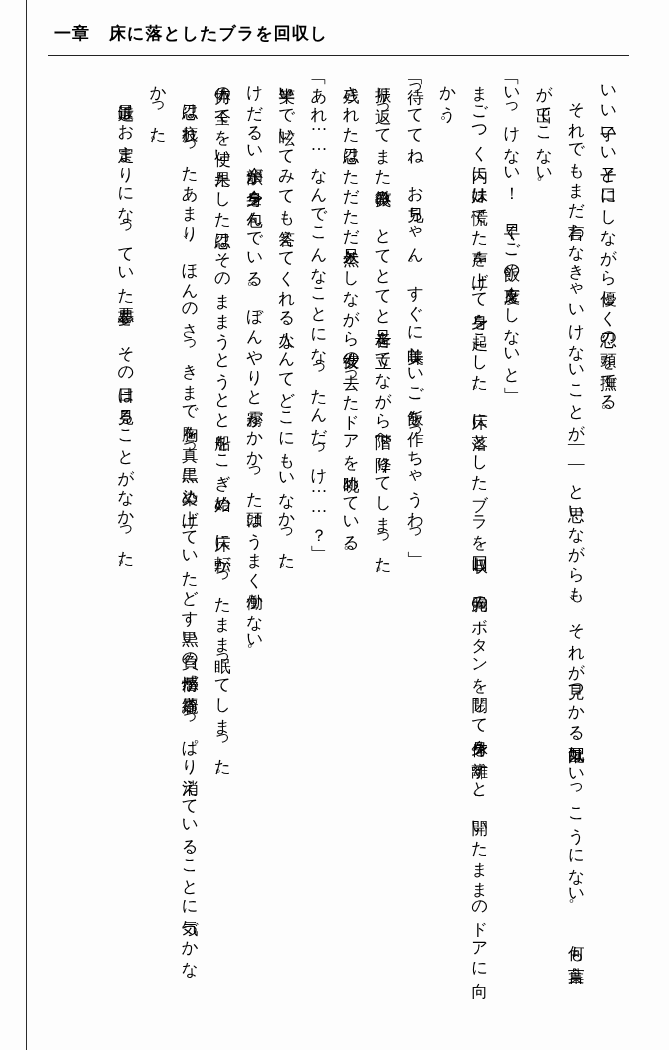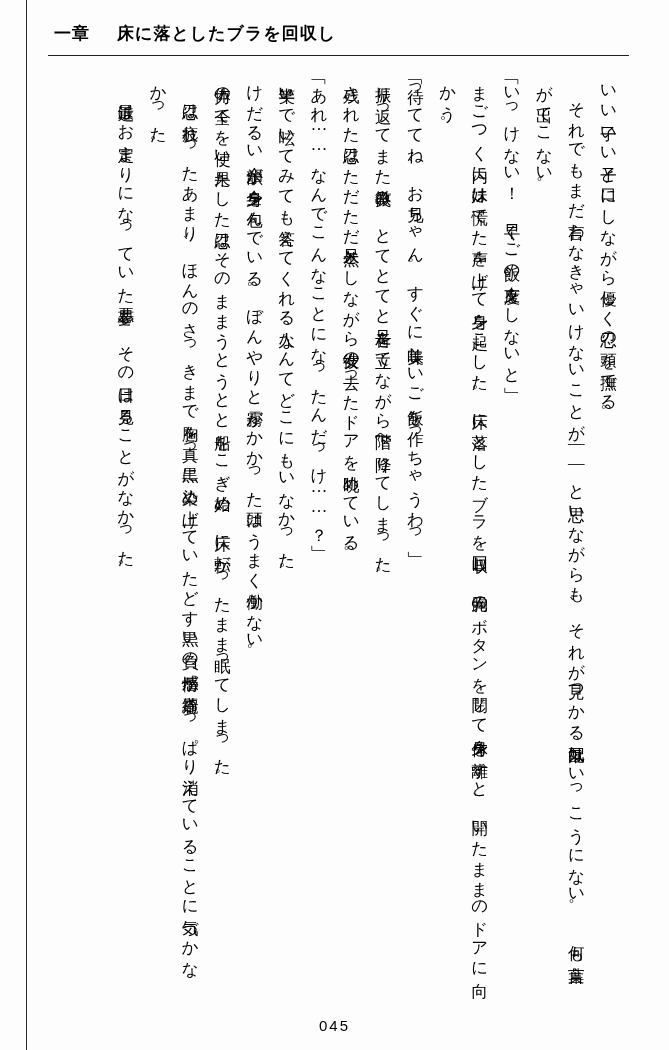--- a/index.html
+++ b/index.html
@@ -53,21 +53,21 @@
   .header-text {
     position: absolute;
     left: 6px;
     top: 0;
     font-size: 17px;
     letter-spacing: 1px;
     font-weight: 600;
     white-space: nowrap;
   }
   .chapter-label {
-    margin-right: 27px;
+    margin-right: 19px;
   }
 
   
   .body-block {
     position: absolute;
     top: 74px;
     left: 44px;
     width: 580px;
     height: 900px;
     writing-mode: vertical-rl;
@@ -122,15 +122,14 @@
     <p>振り返ってまた微笑み、とてとてと足音を立てながら階下へ降りてしまった。</p>
     <p>残された忍はただただ呆然としながら彼女の去ったドアを眺めている。</p>
     <p>「あれ……なんでこんなことになったんだっけ……？」</p>
     <p>半笑いで呟いてみても答えてくれる人なんてどこにもいなかった。</p>
     <p>けだるい余韻が全身を包んでいる。ぼんやりと霧がかかった頭はうまく働かない。</p>
     <p>体力の全てを使い果たした忍はそのままうとうとと船をこぎ始め、床に転がったまま眠ってしまった。</p>
     <p class="indent">忍は疲れったあまり、ほんのさっきまで胸を真っ黒に染め上げていたどす黒い負の感情が綺麗さっぱり消えていることに気づかなかった。</p>
     <p class="indent">最近はお定まりになっていた悪夢を、その日は見ることがなかった。</p>
   </div>
 
-  <div class="folio">045</div>
 
 </div>
 
 </body></html>

